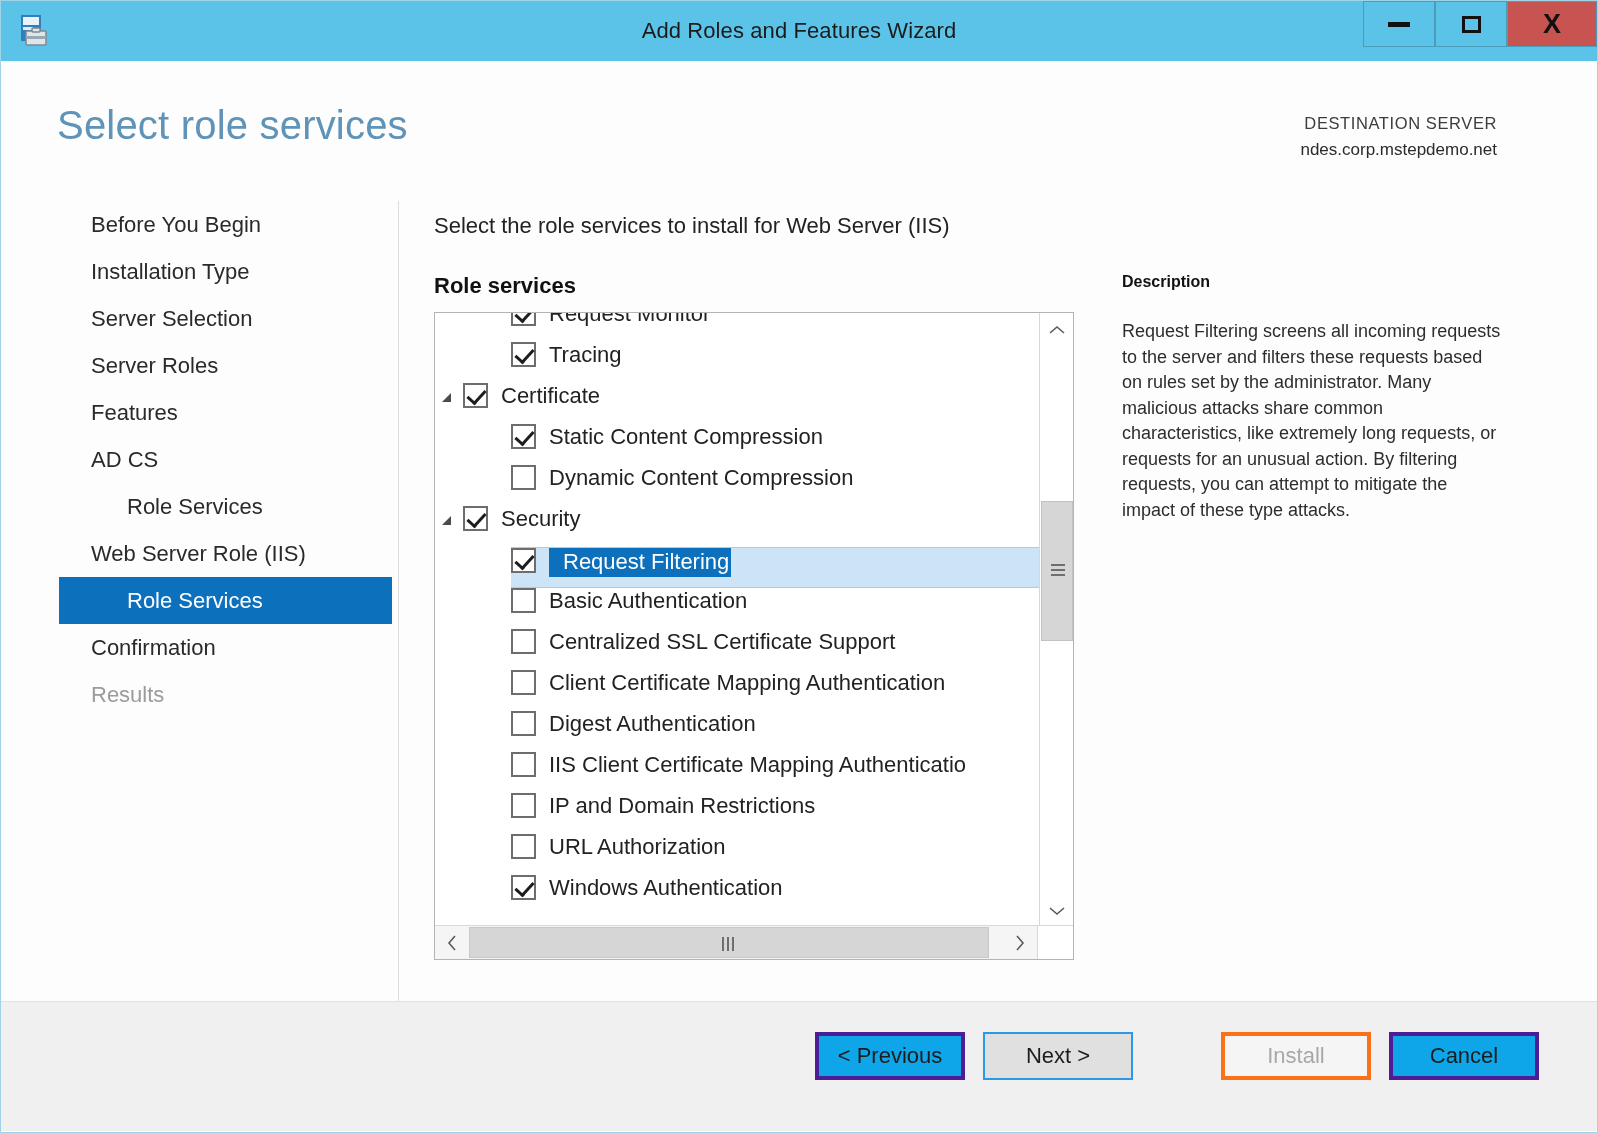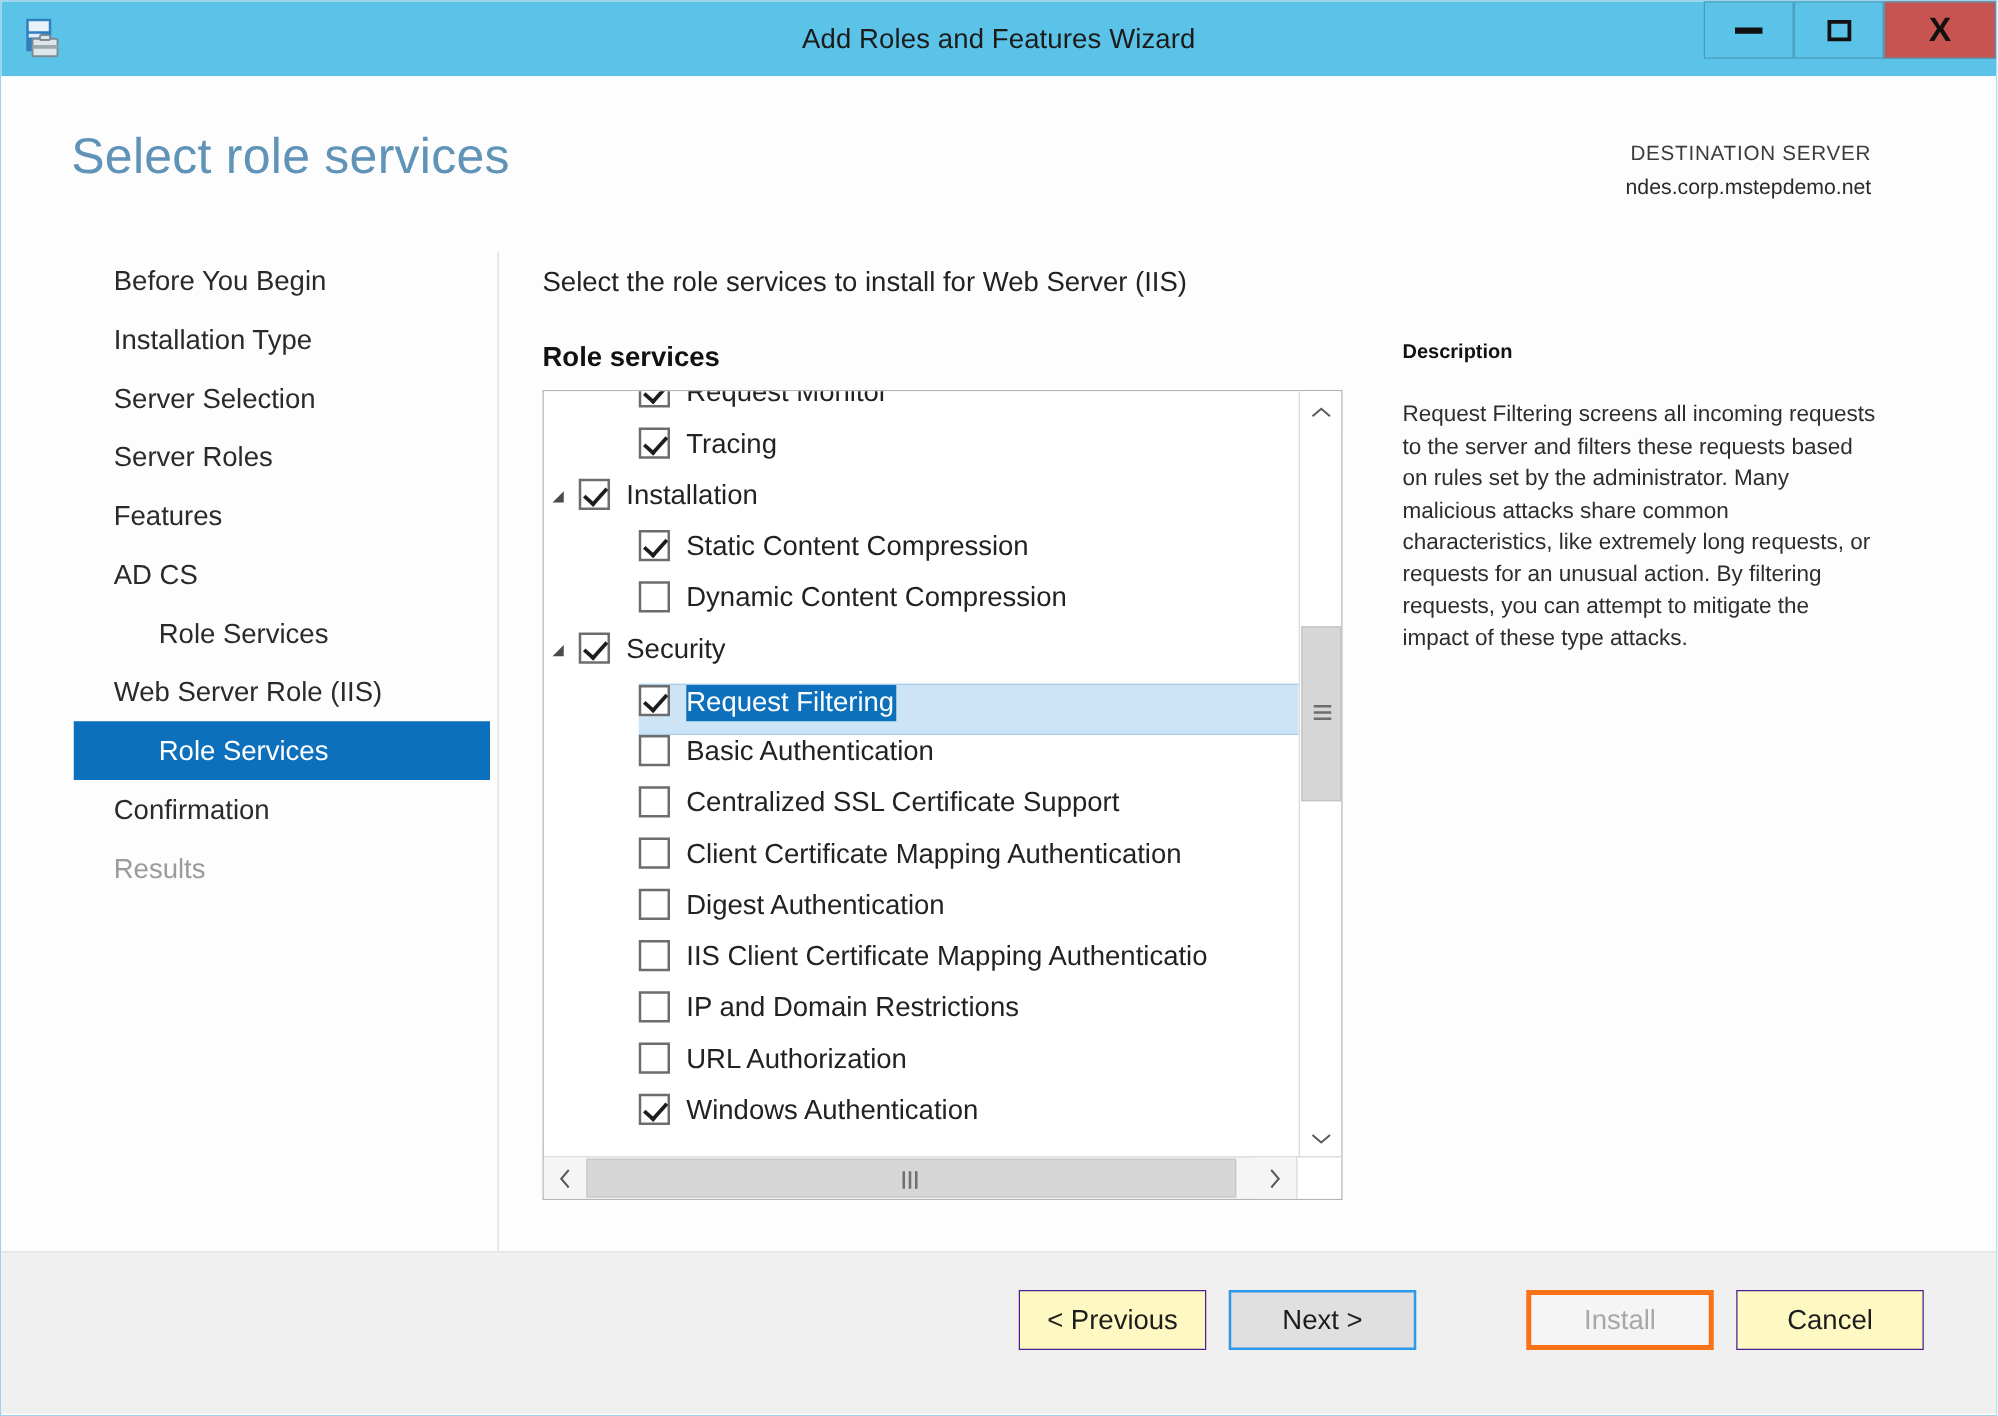--- a/index.html
+++ b/index.html
@@ -219,21 +219,21 @@
     transform: rotate(42deg);
   }
   .row-label {
     font-size: 22px;
     color: #222;
     margin-left: 13px;
   }
   .row-label.selected-text {
     background: #0c70bd;
     color: #ffffff;
-    padding: 1px 2px 2px 0;
+    padding: 1px 2px 2px 14px;
   }
 
   
   .lvl1 { padding-left: 28px; }
   .lvl2 { padding-left: 76px; }
 
   
   #vscroll {
     position: absolute;
     right: 0; top: 0;
@@ -320,22 +320,22 @@
     border-top: 1px solid #e2e2e2;
   }
   #btnrow {
     position: absolute;
     right: 58px; top: 30px;
     display: flex;
     gap: 18px;
   }
   .btn {
     width: 150px; height: 48px;
-    background: #fef9c3;
-    border: 1px solid #4c1d95;
+    background: #0ea5e9;
+    border: 4px solid #4c1d95;
     font-size: 22px;
     color: #1d1d1d;
     display: flex; align-items: center; justify-content: center;
     font-family: "Liberation Sans", sans-serif;
   }
   .btn.focus {
     border: 2px solid #2b98e8;
     background: #e0e0e0;
   }
   .btn.disabled {
@@ -431,21 +431,21 @@
               <span class="cb checked"></span>
               <span class="row-label">Request Monitor</span>
             </div>
             <div class="row lvl2">
               <span class="cb checked"></span>
               <span class="row-label">Tracing</span>
             </div>
             <div class="row lvl1">
               <span class="expander"></span>
               <span class="cb checked"></span>
-              <span class="row-label">Installation</span>
+              <span class="row-label">Certificate</span>
             </div>
             <div class="row lvl2">
               <span class="cb checked"></span>
               <span class="row-label">Static Content Compression</span>
             </div>
             <div class="row lvl2">
               <span class="cb"></span>
               <span class="row-label">Dynamic Content Compression</span>
             </div>
             <div class="row lvl1">

